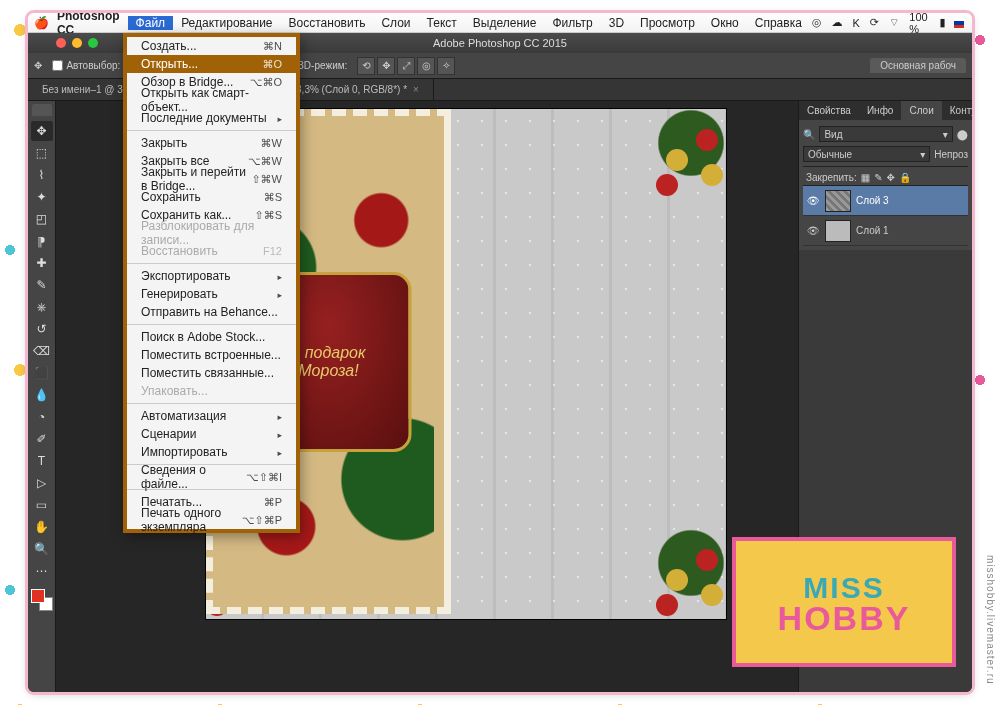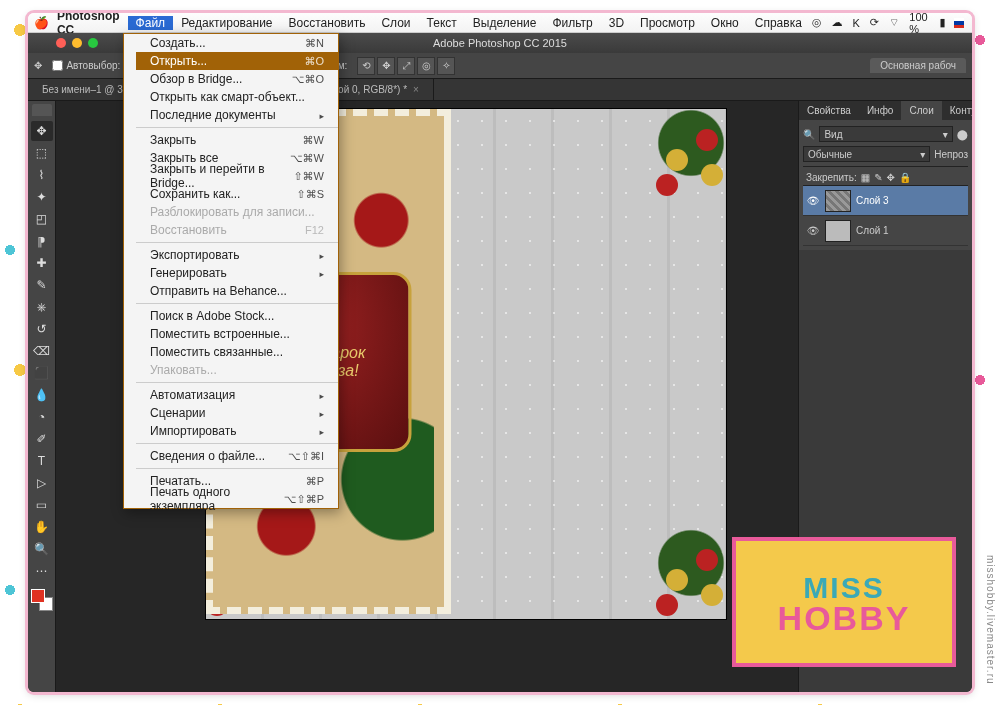--- a/index.html
+++ b/index.html
@@ -82,21 +82,21 @@
 .panel-row { display: flex; align-items: center; gap: 4px; height: 20px; }
 .panel-row .sel { flex: 1; background: #3a3a3a; border: 1px solid #222; height: 16px; padding: 0 4px; display: flex; align-items: center; justify-content: space-between; }
 .lock-row { border-top: 1px solid #222; border-bottom: 1px solid #222; margin-top: 2px; padding: 2px 3px; align-items: flex-end; }
 .layer { display: flex; align-items: center; height: 30px; border-bottom: 1px solid #333; gap: 5px; padding: 0 3px; }
 .layer.active { background: #5a7ba6; color: #fff; }
 .layer .eye { width: 14px; text-align: center; }
 .layer .thumb { width: 26px; height: 22px; background: #888; border: 1px solid #222; }
 .layer.active .thumb { background: linear-gradient(45deg,#777 25%, #999 25% 50%, #777 50% 75%, #999 75%); background-size: 8px 8px; }
 
 
-.dropdown { position: absolute; left: 95px; top: 0; width: 216px; background: #f4f4f4; border: 1px solid #a16207; box-shadow: 2px 4px 12px rgba(0,0,0,.35); font-size: 12px; color: #222; z-index: 50; padding-left: 12px; }
+.dropdown { position: absolute; left: 95px; top: 0; width: 177px; background: #f4f4f4; border: 4px solid #a16207; box-shadow: 2px 4px 12px rgba(0,0,0,.35); font-size: 12px; color: #222; z-index: 50; }
 .dropdown .mi { display: flex; justify-content: space-between; align-items: center; padding: 2px 14px; height: 18px; cursor: default; }
 .dropdown .mi.highlight { background: #a16207; color: #fff; }
 .dropdown .mi.disabled { color: #aaa; }
 .dropdown .mi .sc { font-size: 11px; opacity: .8; }
 .dropdown .mi .sub::after { content: "▸"; font-size: 9px; margin-left: 6px; }
 .dropdown hr { border: none; border-top: 1px solid #ccc; margin: 3px 0; }
 
 .watermark-side { position: absolute; right: 4px; bottom: 20px; font-size: 10px; color: #888; writing-mode: vertical-rl; z-index: 5; letter-spacing: 1px; }
 
 .logo-card { position: absolute; right: 44px; bottom: 38px; width: 224px; height: 130px; background: #f4c94b; border: 4px solid #e85a9a; z-index: 10; display: flex; align-items: center; justify-content: center; }
@@ -310,20 +310,24 @@
         </div>
         <div class="mi">
           <span>Закрыть все</span>
           <span class="sc">⌥⌘W</span>
         </div>
         <div class="mi">
           <span>Закрыть и перейти в Bridge...</span>
           <span class="sc">⇧⌘W</span>
         </div>
         <div class="mi">
+          <span>Сохранить</span>
+          <span class="sc">⌘S</span>
+        </div>
+        <div class="mi">
           <span>Сохранить как...</span>
           <span class="sc">⇧⌘S</span>
         </div>
         <div class="mi disabled">
           <span>Разблокировать для записи...</span>
           <span class="sc"></span>
         </div>
         <div class="mi disabled">
           <span>Восстановить</span>
           <span class="sc">F12</span>

